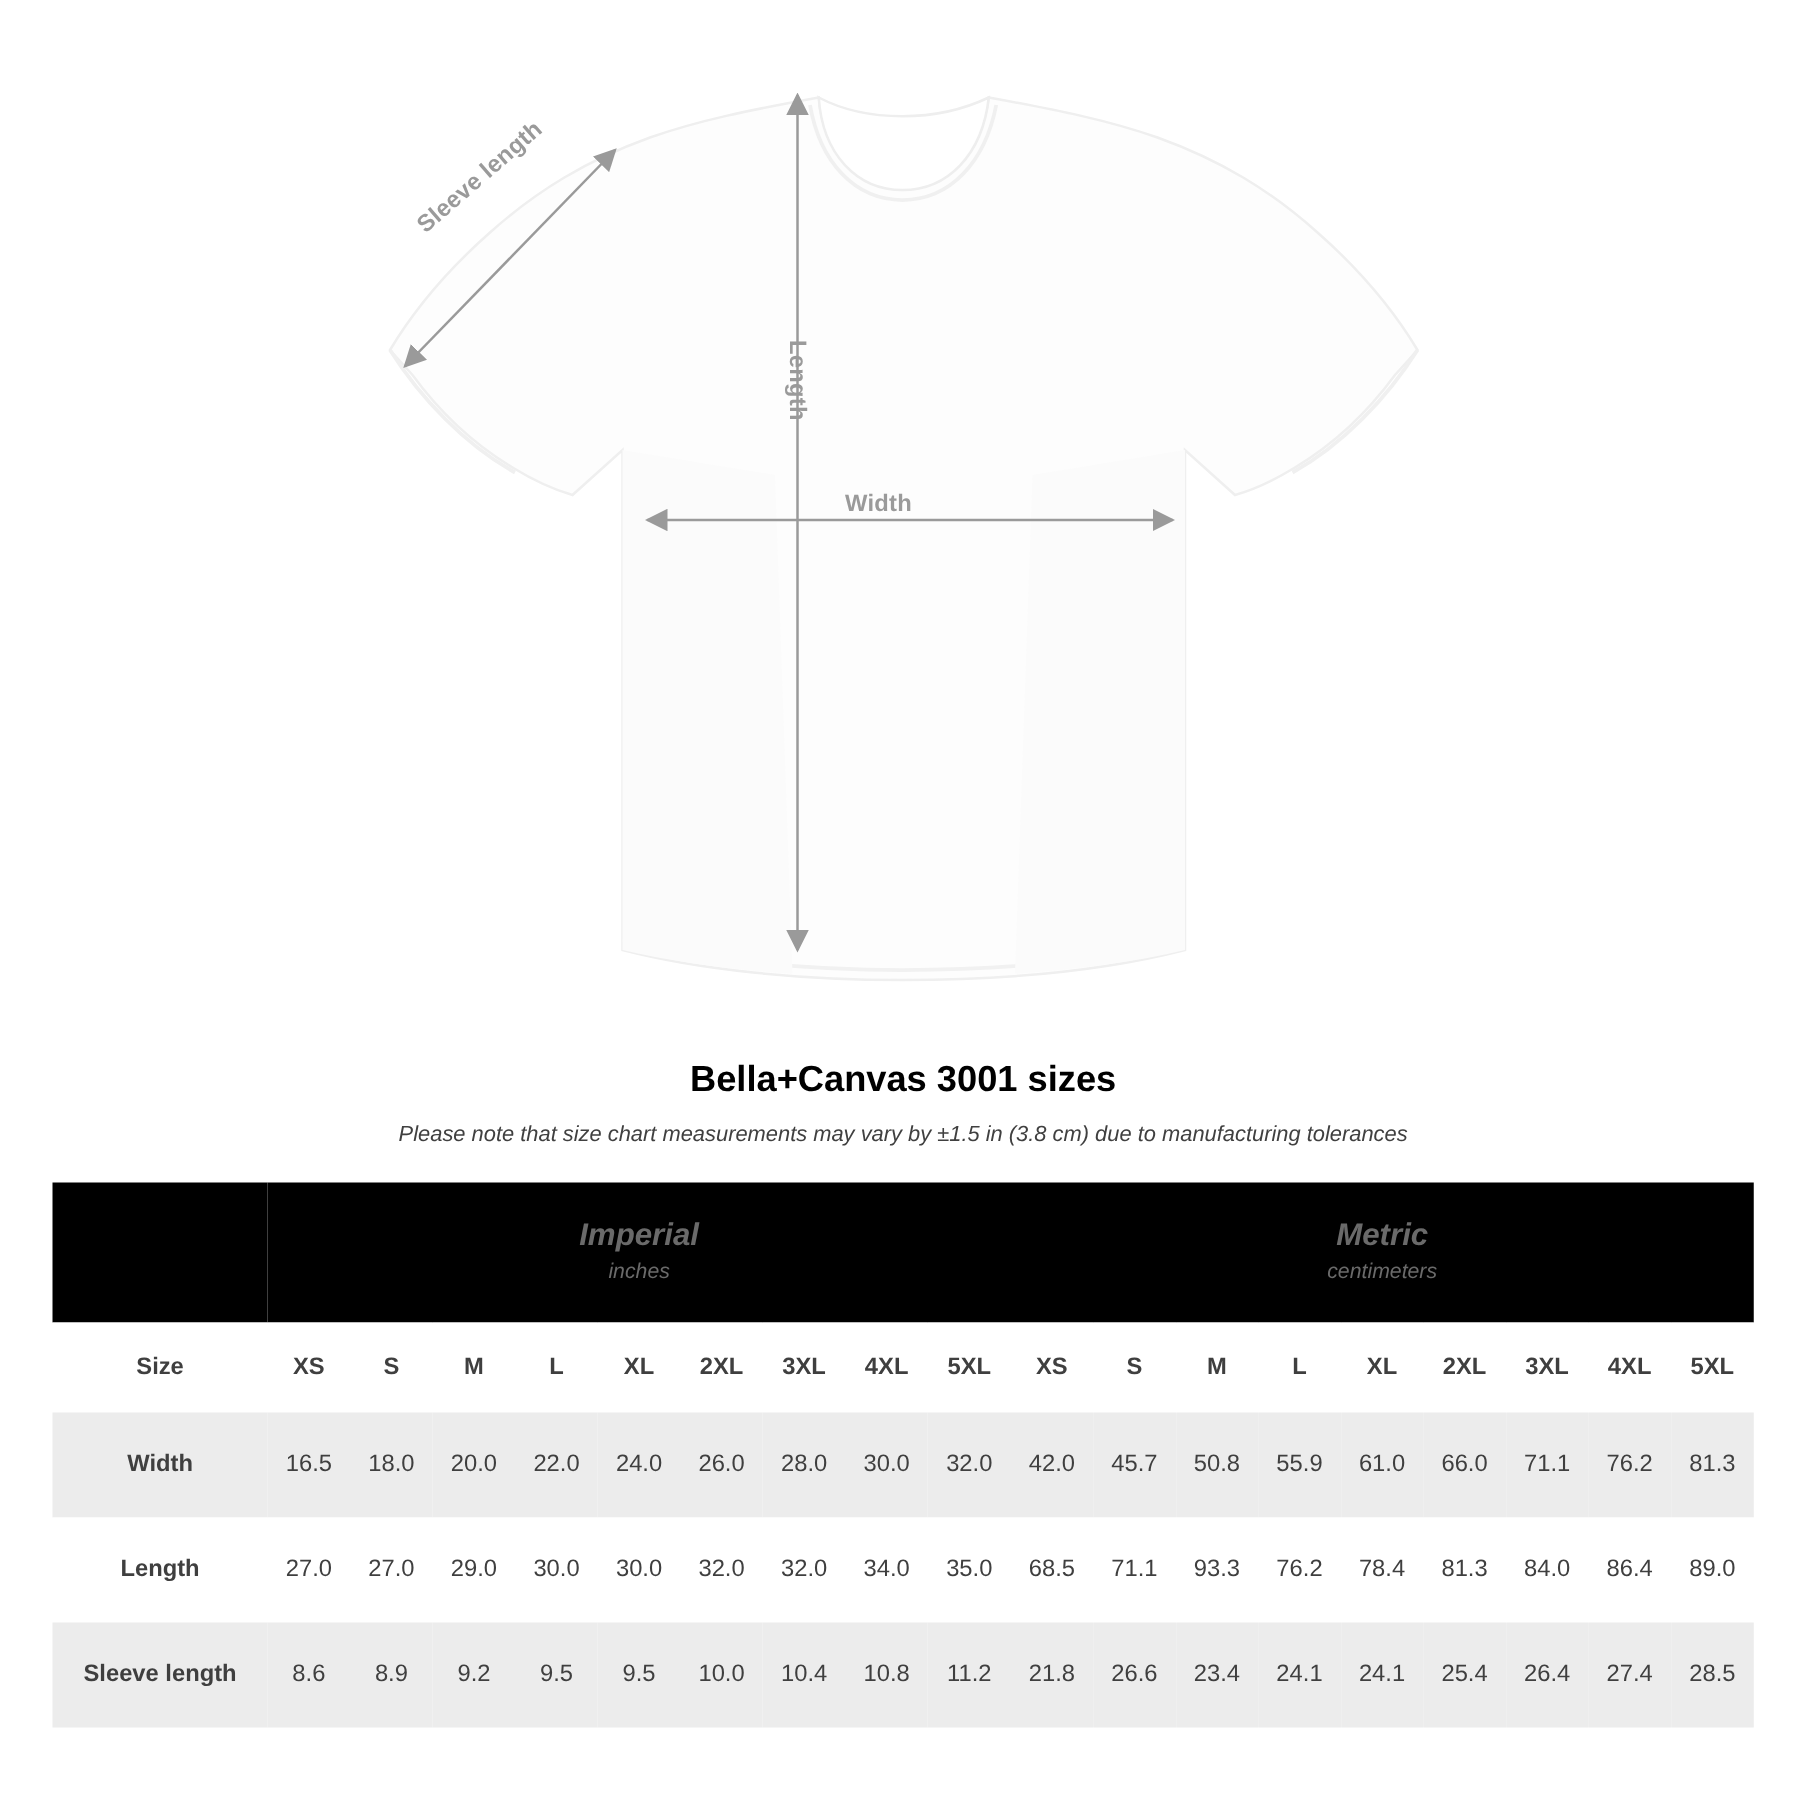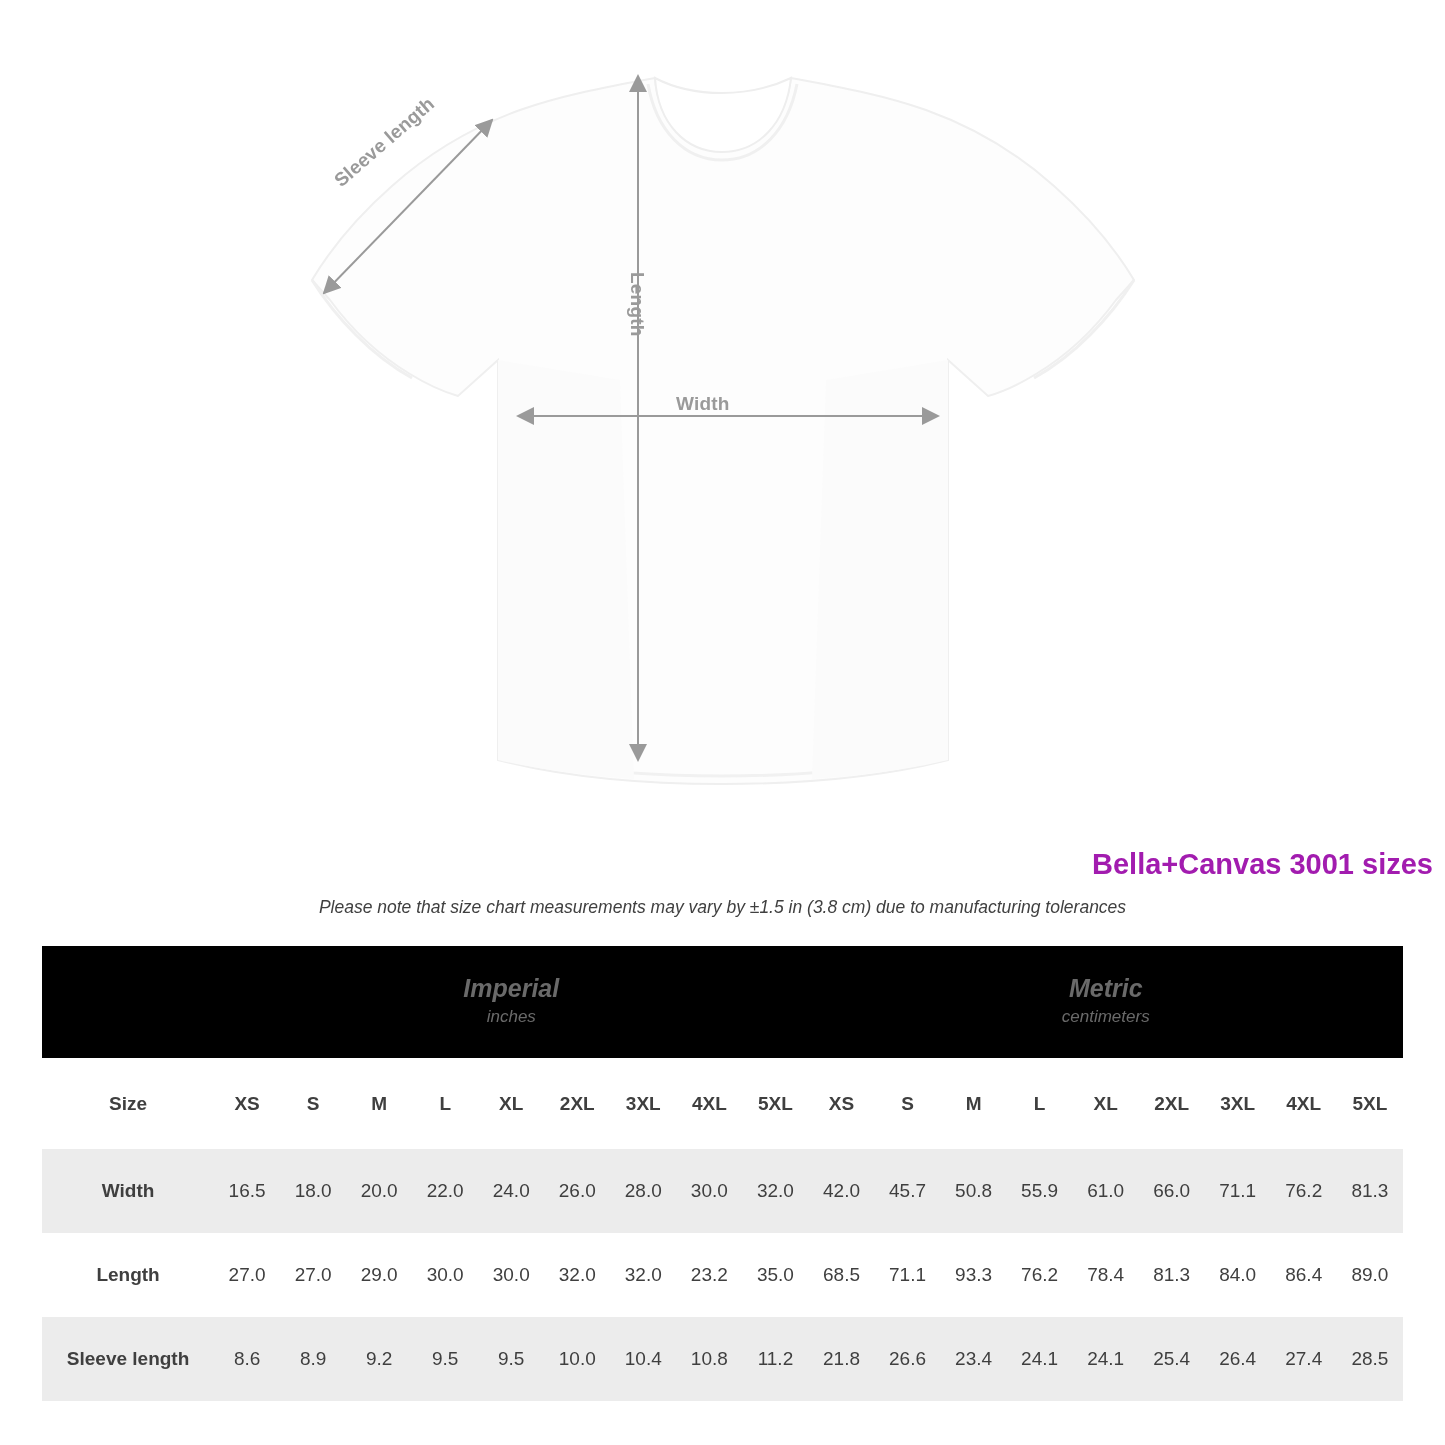--- a/index.html
+++ b/index.html
@@ -57,23 +57,22 @@
   }
 
   
   .chart-heading {
     text-align: center;
     margin-top: 18px;
   }
   .chart-title {
     font-size: 29px;
     font-weight: bold;
-    color: #a21caf;
+    color: #000000;
     margin: 12px;
-    text-align: right;
   }
   .chart-note {
     font-size: 17.5px;
     font-style: italic;
     color: #404040;
     margin: 16px 0 0 0;
   }
 
   
   .table-wrap {
@@ -102,21 +101,21 @@
     color: #6a6a6a;
     line-height: 1.15;
   }
   .unit-sub {
     font-size: 17px;
     font-style: italic;
     color: #6a6a6a;
     line-height: 1.6;
   }
   .size-row td {
-    height: 91px;
+    height: 72px;
     background: #ffffff;
     font-weight: bold;
     font-size: 19px;
   }
   .size-row td.rowhead {
     font-weight: bold;
   }
   tr.data-row td {
     height: 84px;
   }
@@ -291,21 +290,21 @@
 
         <tr class="data-row row-plain">
           <td class="rowhead">Length</td>
           <td class="cell">27.0</td>
           <td class="cell">27.0</td>
           <td class="cell">29.0</td>
           <td class="cell">30.0</td>
           <td class="cell">30.0</td>
           <td class="cell">32.0</td>
           <td class="cell">32.0</td>
-          <td class="cell">23.2</td>
+          <td class="cell">34.0</td>
           <td class="cell">35.0</td>
           <td class="cell">68.5</td>
           <td class="cell">71.1</td>
           <td class="cell">93.3</td>
           <td class="cell">76.2</td>
           <td class="cell">78.4</td>
           <td class="cell">81.3</td>
           <td class="cell">84.0</td>
           <td class="cell">86.4</td>
           <td class="cell">89.0</td>

